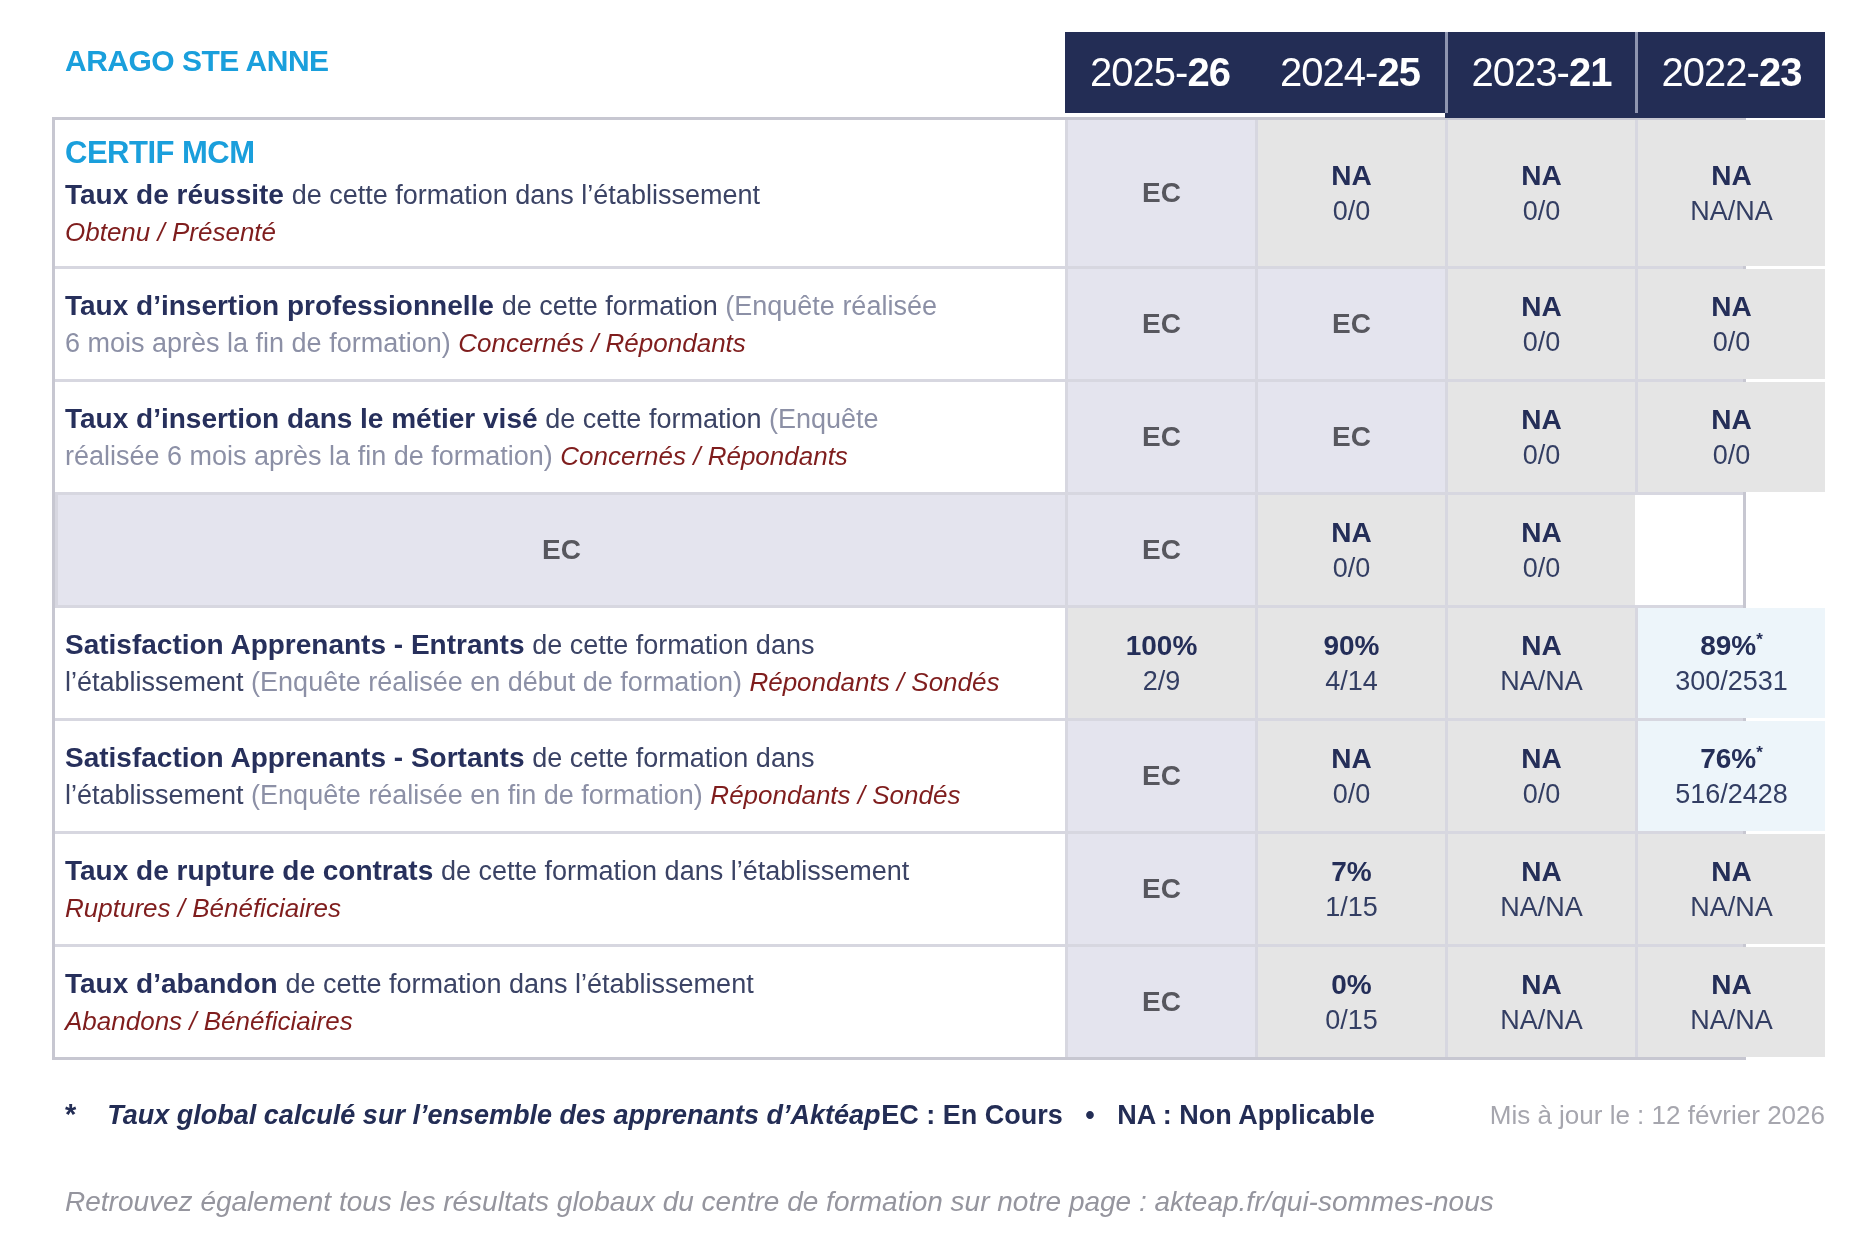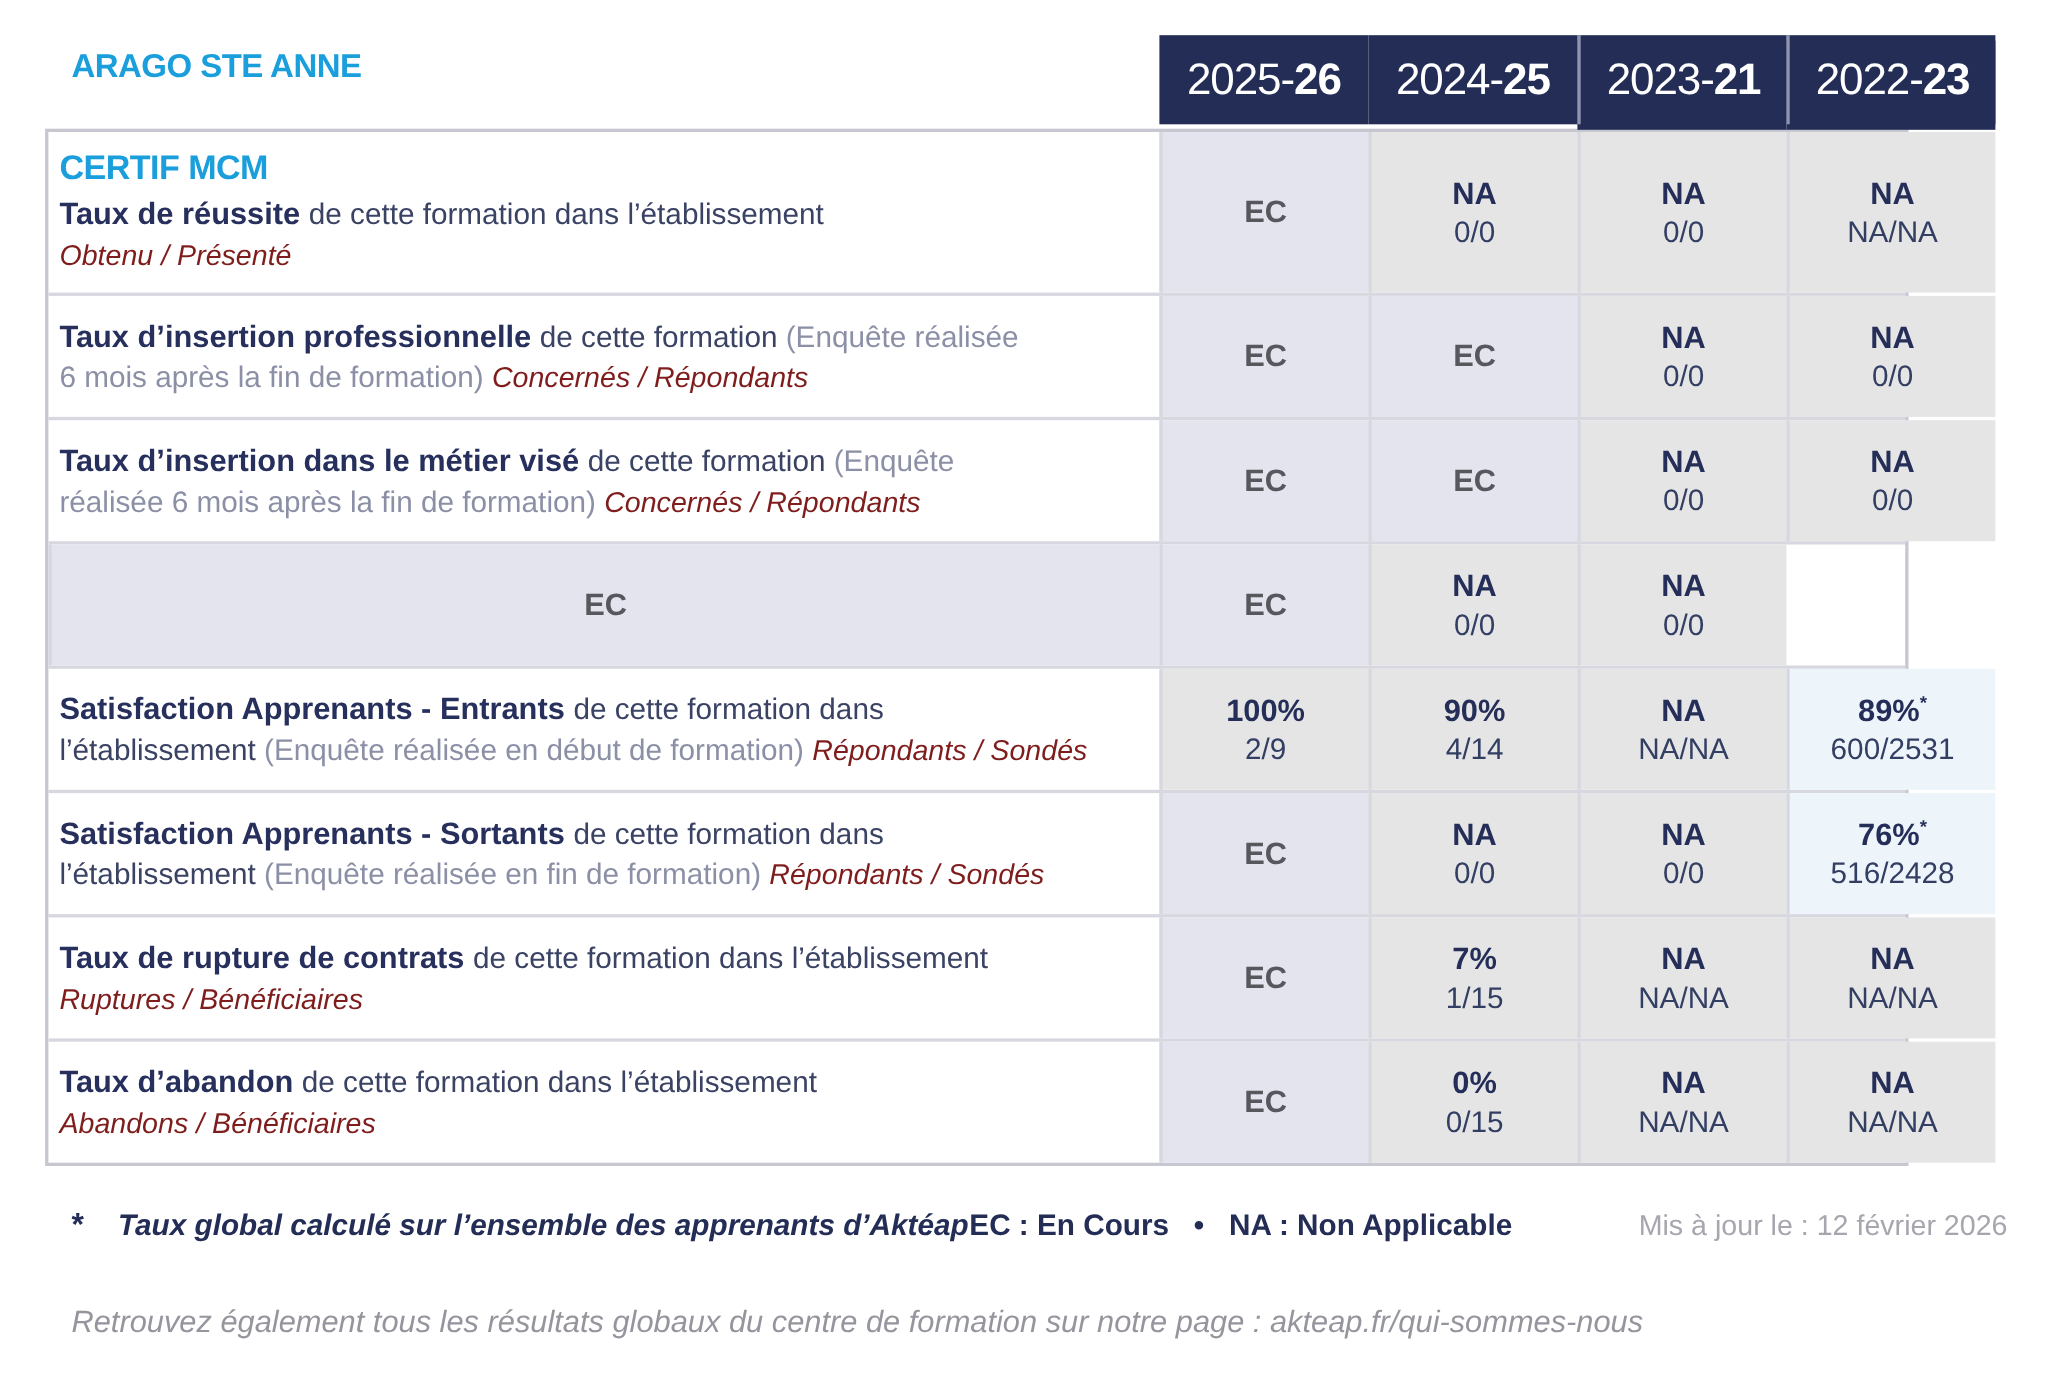--- a/index.html
+++ b/index.html
@@ -8,21 +8,21 @@
     width: 1875px; height: 1250px;
     position: relative; overflow: hidden;
     font-family: "Liberation Sans", sans-serif;
     color: #27305c;
   }
   .brand {
     position: absolute; left: 65px; top: 44px;
     font-size: 30px; font-weight: 700; letter-spacing: -0.5px;
     color: #1a9fdc;
   }
-  .table-wrap { position: absolute; left: 44px; top: 32px; width: 1770px; }
+  .table-wrap { position: absolute; left: 55px; top: 32px; width: 1770px; }
 
   
   .head-row {
     display: grid;
     grid-template-columns: 1010px 190px 190px 190px 190px;
     height: 81px; margin-bottom: 4px;
   }
   .head-spacer { background: transparent; }
   .head-cell {
     background: #232d55; color: #ffffff;
@@ -207,21 +207,21 @@
         <div class="val-cell">
           <div class="val-main">90%</div>
           <div class="val-sub">4/14</div>
         </div>
         <div class="val-cell">
           <div class="val-main">NA</div>
           <div class="val-sub">NA/NA</div>
         </div>
         <div class="val-cell blue">
           <div class="val-main">89%<sup>*</sup></div>
-          <div class="val-sub">600/2531</div>
+          <div class="val-sub">300/2531</div>
         </div>
       </div>
       <div class="trow">
         <div class="label-cell">
           <div class="label-text"><span class="seg-bold">Satisfaction Apprenants - Sortants </span><span class="seg-normal">de cette formation dans
 l’établissement </span><span class="seg-gray">(Enquête réalisée en fin de formation) </span><span class="seg-italic">Répondants / Sondés</span></div>
         </div>
         <div class="val-cell lavender">
           <div class="val-main ec">EC</div>
         </div>

